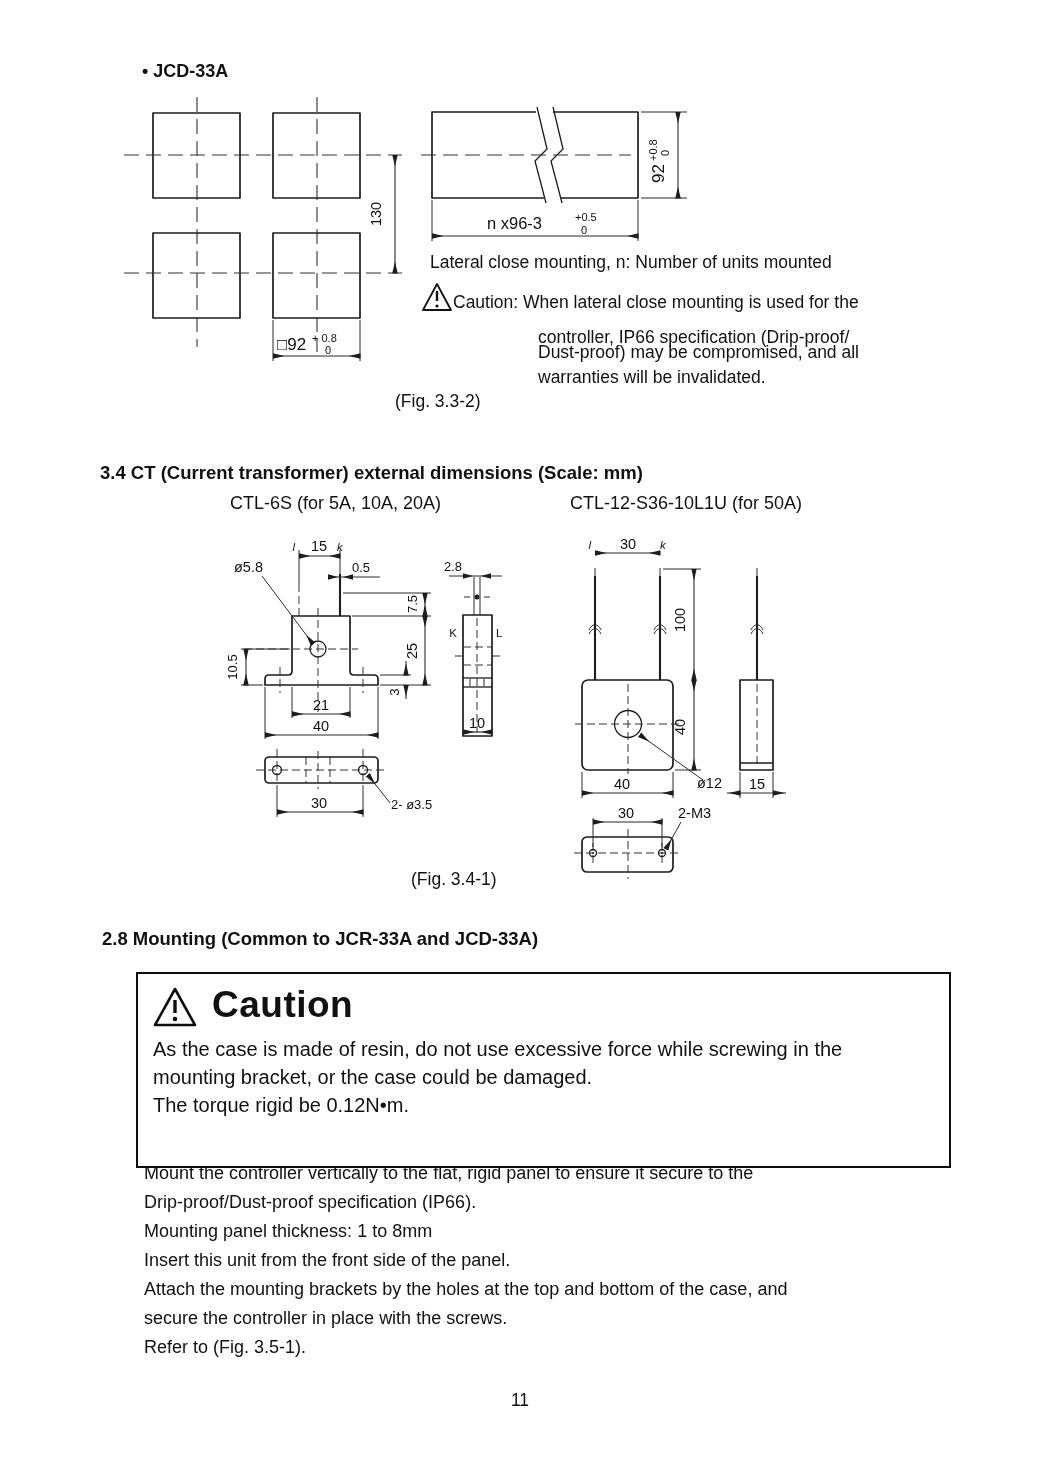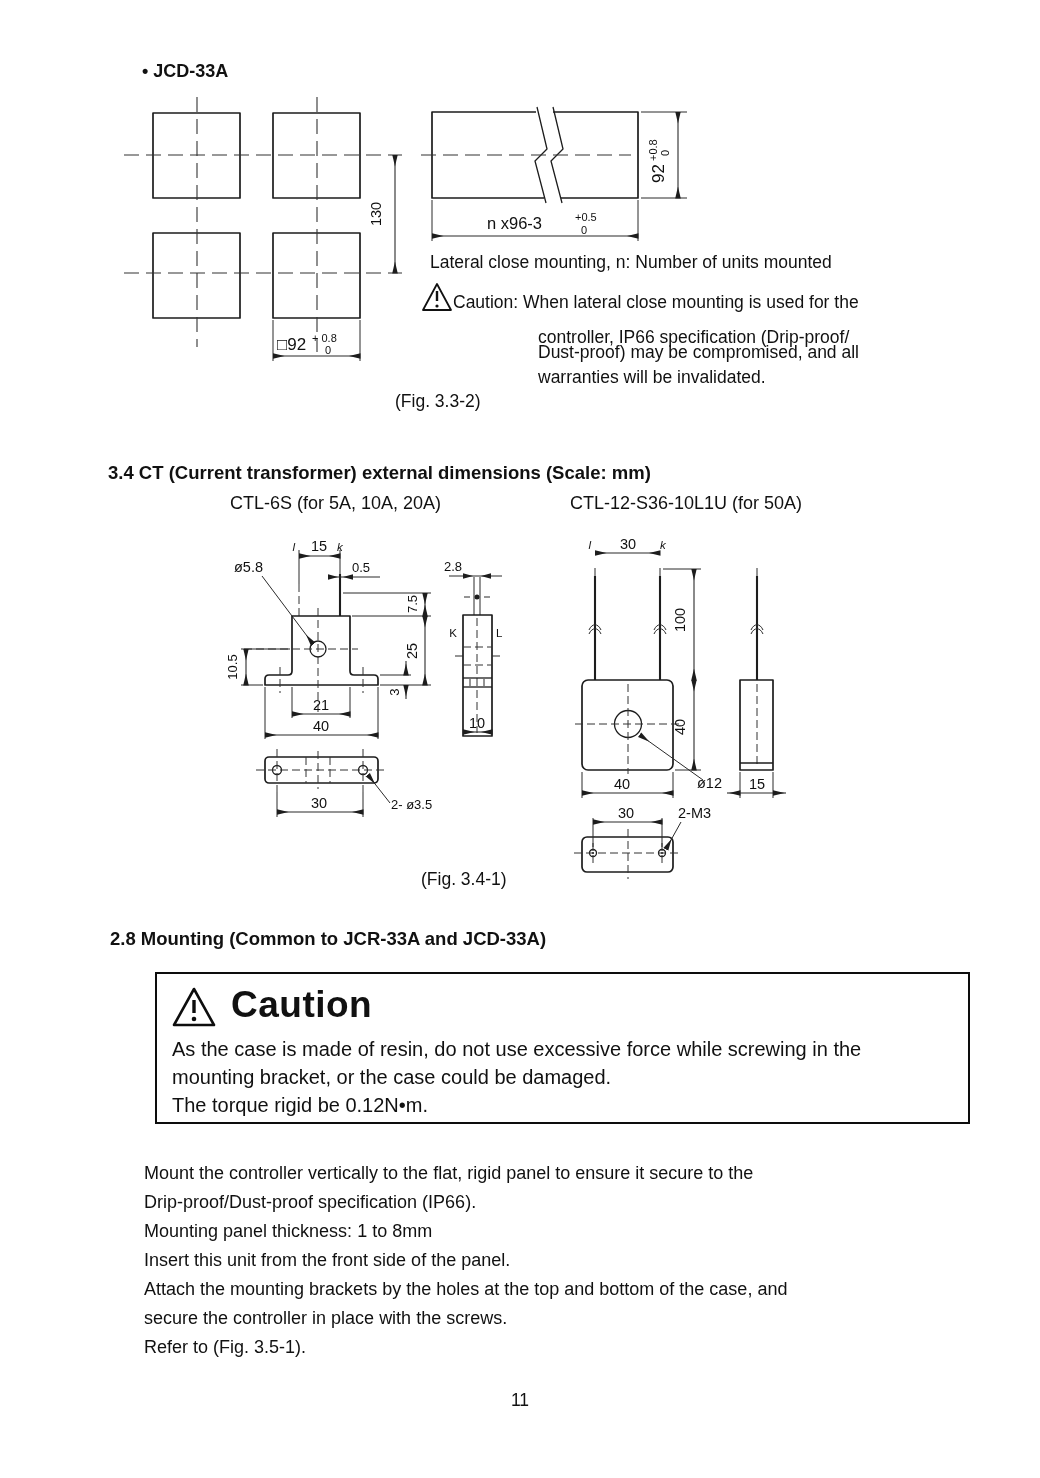--- a/index.html
+++ b/index.html
@@ -5,37 +5,37 @@
   html,body{margin:0;padding:0;background:#e8e8e8;}
   .page{
     position:relative;width:1040px;height:1478px;background:#ffffff;
     font-family:"Liberation Sans",sans-serif;color:#111;overflow:hidden;
     margin:0 auto;
   }
   .t{position:absolute;white-space:nowrap;}
   .b{font-weight:bold;}
   .fs18{font-size:18px;}
   .fs175{font-size:17.5px;}
-  .fs185{font-size:18.5px;margin-left:8px;}
+  .fs185{font-size:18.5px;}
   svg.draw{position:absolute;left:0;top:0;}
   svg.draw .ol{fill:none;stroke:#1d1d1d;stroke-width:1.7;stroke-linejoin:round;}
   svg.draw .ol2{fill:none;stroke:#1d1d1d;stroke-width:1.3;stroke-linejoin:round;}
   svg.draw .thin{fill:none;stroke:#2a2a2a;stroke-width:1;}
   svg.draw .dim{fill:none;stroke:#2a2a2a;stroke-width:1.1;}
   svg.draw .cl{fill:none;stroke:#333;stroke-width:1.1;stroke-dasharray:15 7;}
   svg.draw .cls{fill:none;stroke:#333;stroke-width:1;stroke-dasharray:8 4;}
   svg.draw .lead{fill:none;stroke:#1d1d1d;stroke-width:2.1;}
   svg.draw text{fill:#101010;font-family:"Liberation Sans",sans-serif;}
   svg.draw .dt{font-size:14.5px;}
   svg.draw .dts{font-size:13px;}
   svg.draw .tol{font-size:11px;}
   svg.draw .lk{font-size:11.5px;font-style:italic;}
   svg.draw .kl{font-size:11.5px;}
   .caution-box{
-    position:absolute;left:155px;top:972px;width:815px;height:152px;
+    position:absolute;left:136px;top:972px;width:815px;height:196px;
     border:2.5px solid #0d0d0d;box-sizing:border-box;background:#fff;
   }
   .caution-title{position:absolute;left:74px;top:10px;font-size:37px;font-weight:bold;letter-spacing:0.5px;}
   .caution-line{position:absolute;left:15px;font-size:20px;white-space:nowrap;}
   .warn-tri{position:absolute;}
 </style>
 </head>
 <body>
 
 <div class="page">
@@ -48,21 +48,21 @@
   <div class="t fs175" style="left:538px;top:327px;">controller, IP66 specification (Drip-proof/</div>
   <div class="t fs175" style="left:538px;top:342px;">Dust-proof) may be compromised, and all</div>
   <div class="t fs175" style="left:538px;top:367px;">warranties will be invalidated.</div>
 
   <div class="t fs175" style="left:395px;top:391px;">(Fig. 3.3-2)</div>
 
   <div class="t b fs185" style="left:100px;top:462px;">3.4 CT (Current transformer) external dimensions (Scale: mm)</div>
   <div class="t fs18" style="left:230px;top:493px;">CTL-6S (for 5A, 10A, 20A)</div>
   <div class="t fs18" style="left:570px;top:493px;">CTL-12-S36-10L1U (for 50A)</div>
 
-  <div class="t fs175" style="left:421px;top:869px;">(Fig. 3.4-1)</div>
+  <div class="t fs175" style="left:411px;top:869px;">(Fig. 3.4-1)</div>
 
   <div class="t b fs185" style="left:102px;top:928px;">2.8 Mounting (Common to JCR-33A and JCD-33A)</div>
 
   <div class="caution-box">
     <svg class="warn-tri" style="left:14px;top:12px;" width="46" height="42" viewBox="0 0 46 42">
       <path d="M23,3 L43,39 L3,39 Z" fill="none" stroke="#0d0d0d" stroke-width="2.6" stroke-linejoin="round"></path>
       <line x1="23" y1="14" x2="23" y2="27" stroke="#0d0d0d" stroke-width="3.4"></line>
       <circle cx="23" cy="33" r="2.3" fill="#0d0d0d"></circle>
     </svg>
     <div class="caution-title">Caution</div>

